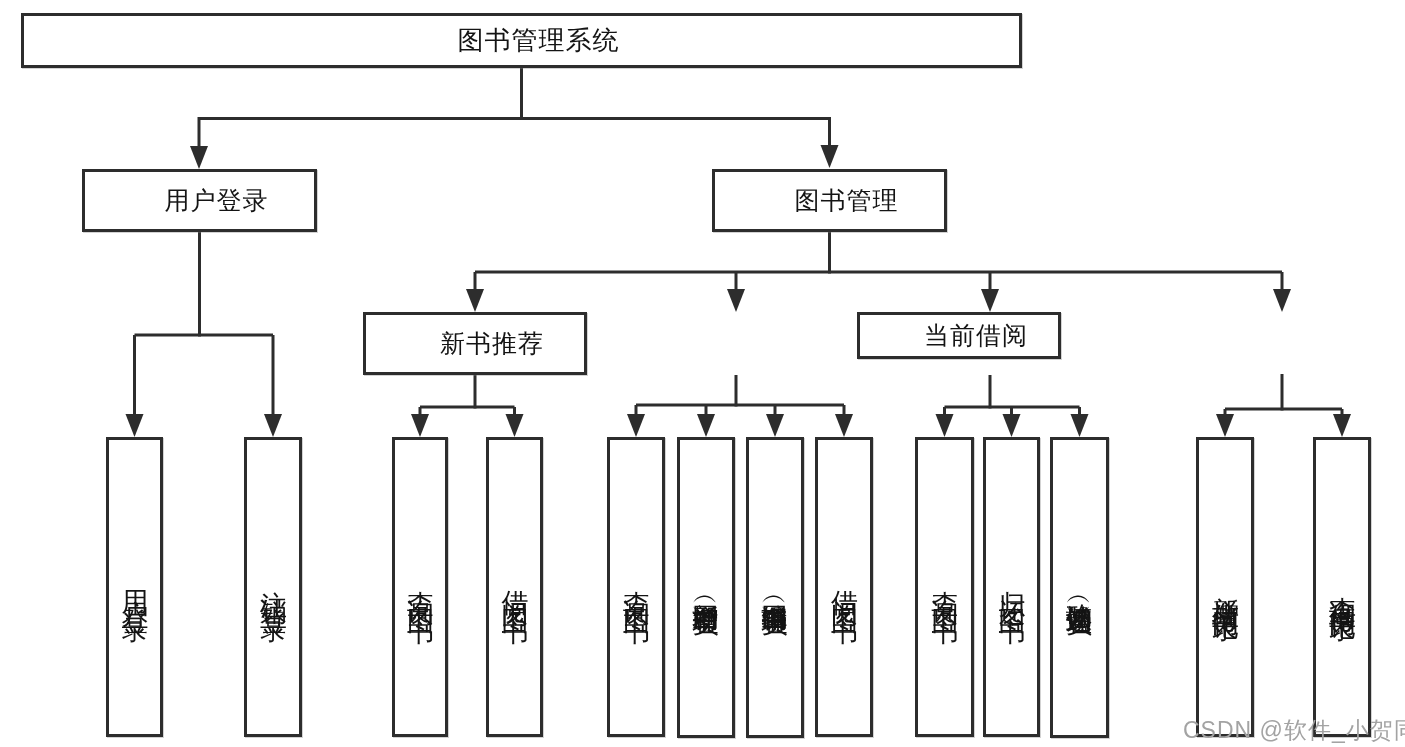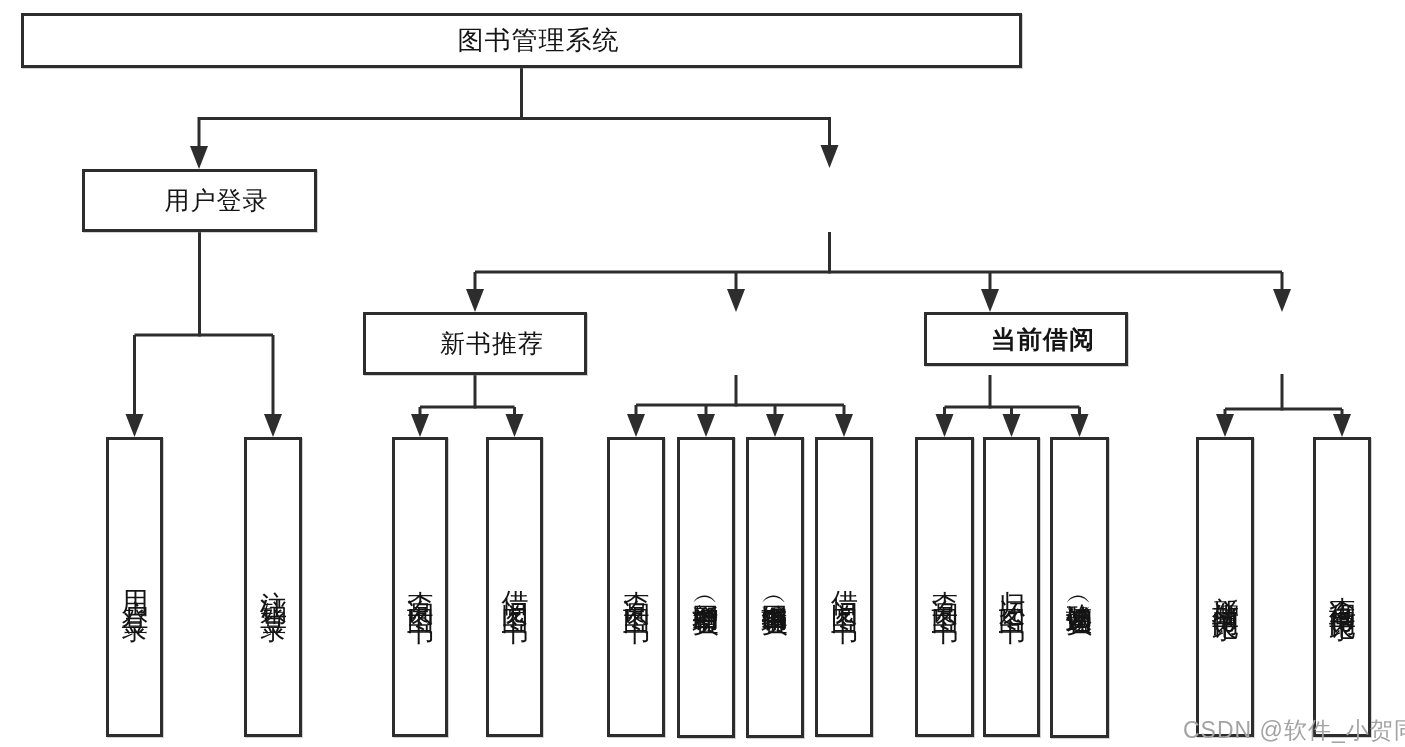--- a/index.html
+++ b/index.html
@@ -125,23 +125,24 @@
     <line x1="1225" y1="409" x2="1342" y2="409"></line>
     <line x1="1225" y1="409" x2="1225" y2="421"></line>
     <polygon points="1216,414 1234,414 1225,437" stroke="none"></polygon>
     <line x1="1342" y1="409" x2="1342" y2="421"></line>
     <polygon points="1333,414 1351,414 1342,437" stroke="none"></polygon>
   </svg>
 
   <div class="node hnode root-node" style="left:21px; top:13px; width:1001px; height:55px;">图书管理系统</div>
 
   <div class="node hnode" style="left:82px; top:169px; width:235px; height:63px;">用户登录</div>
+  <div class="node hnode" style="left:712px; top:169px; width:235px; height:63px;">图书管理</div>
 
   <div class="node hnode" style="left:363px; top:312px; width:224px; height:63px;">新书推荐</div>
-  <div class="node hnode" style="left:924px; top:312px; width:204px; height:54px;font-weight:bold;">当前借阅</div>
+  <div class="node hnode" style="left:857px; top:312px; width:204px; height:47px;">当前借阅</div>
 
   <div class="node vnode ls-wide" style="left:106px; top:437px; width:57px; height:300px;">用户登录</div>
   <div class="node vnode ls-wide" style="left:244px; top:437px; width:58px; height:300px;">注销登录</div>
 
   <div class="node vnode ls-wide" style="left:392px; top:437px; width:56px; height:300px;">查询图书</div>
   <div class="node vnode ls-wide" style="left:486px; top:437px; width:57px; height:300px;">借阅图书</div>
 
   <div class="node vnode ls-wide" style="left:607px; top:437px; width:58px; height:300px;">查询图书</div>
   <div class="node vnode ls-tight" style="left:677px; top:437px; width:58px; height:301px;">新增图书（管理员）</div>
   <div class="node vnode ls-tight" style="left:746px; top:437px; width:58px; height:301px;">编辑图书（管理员）</div>

